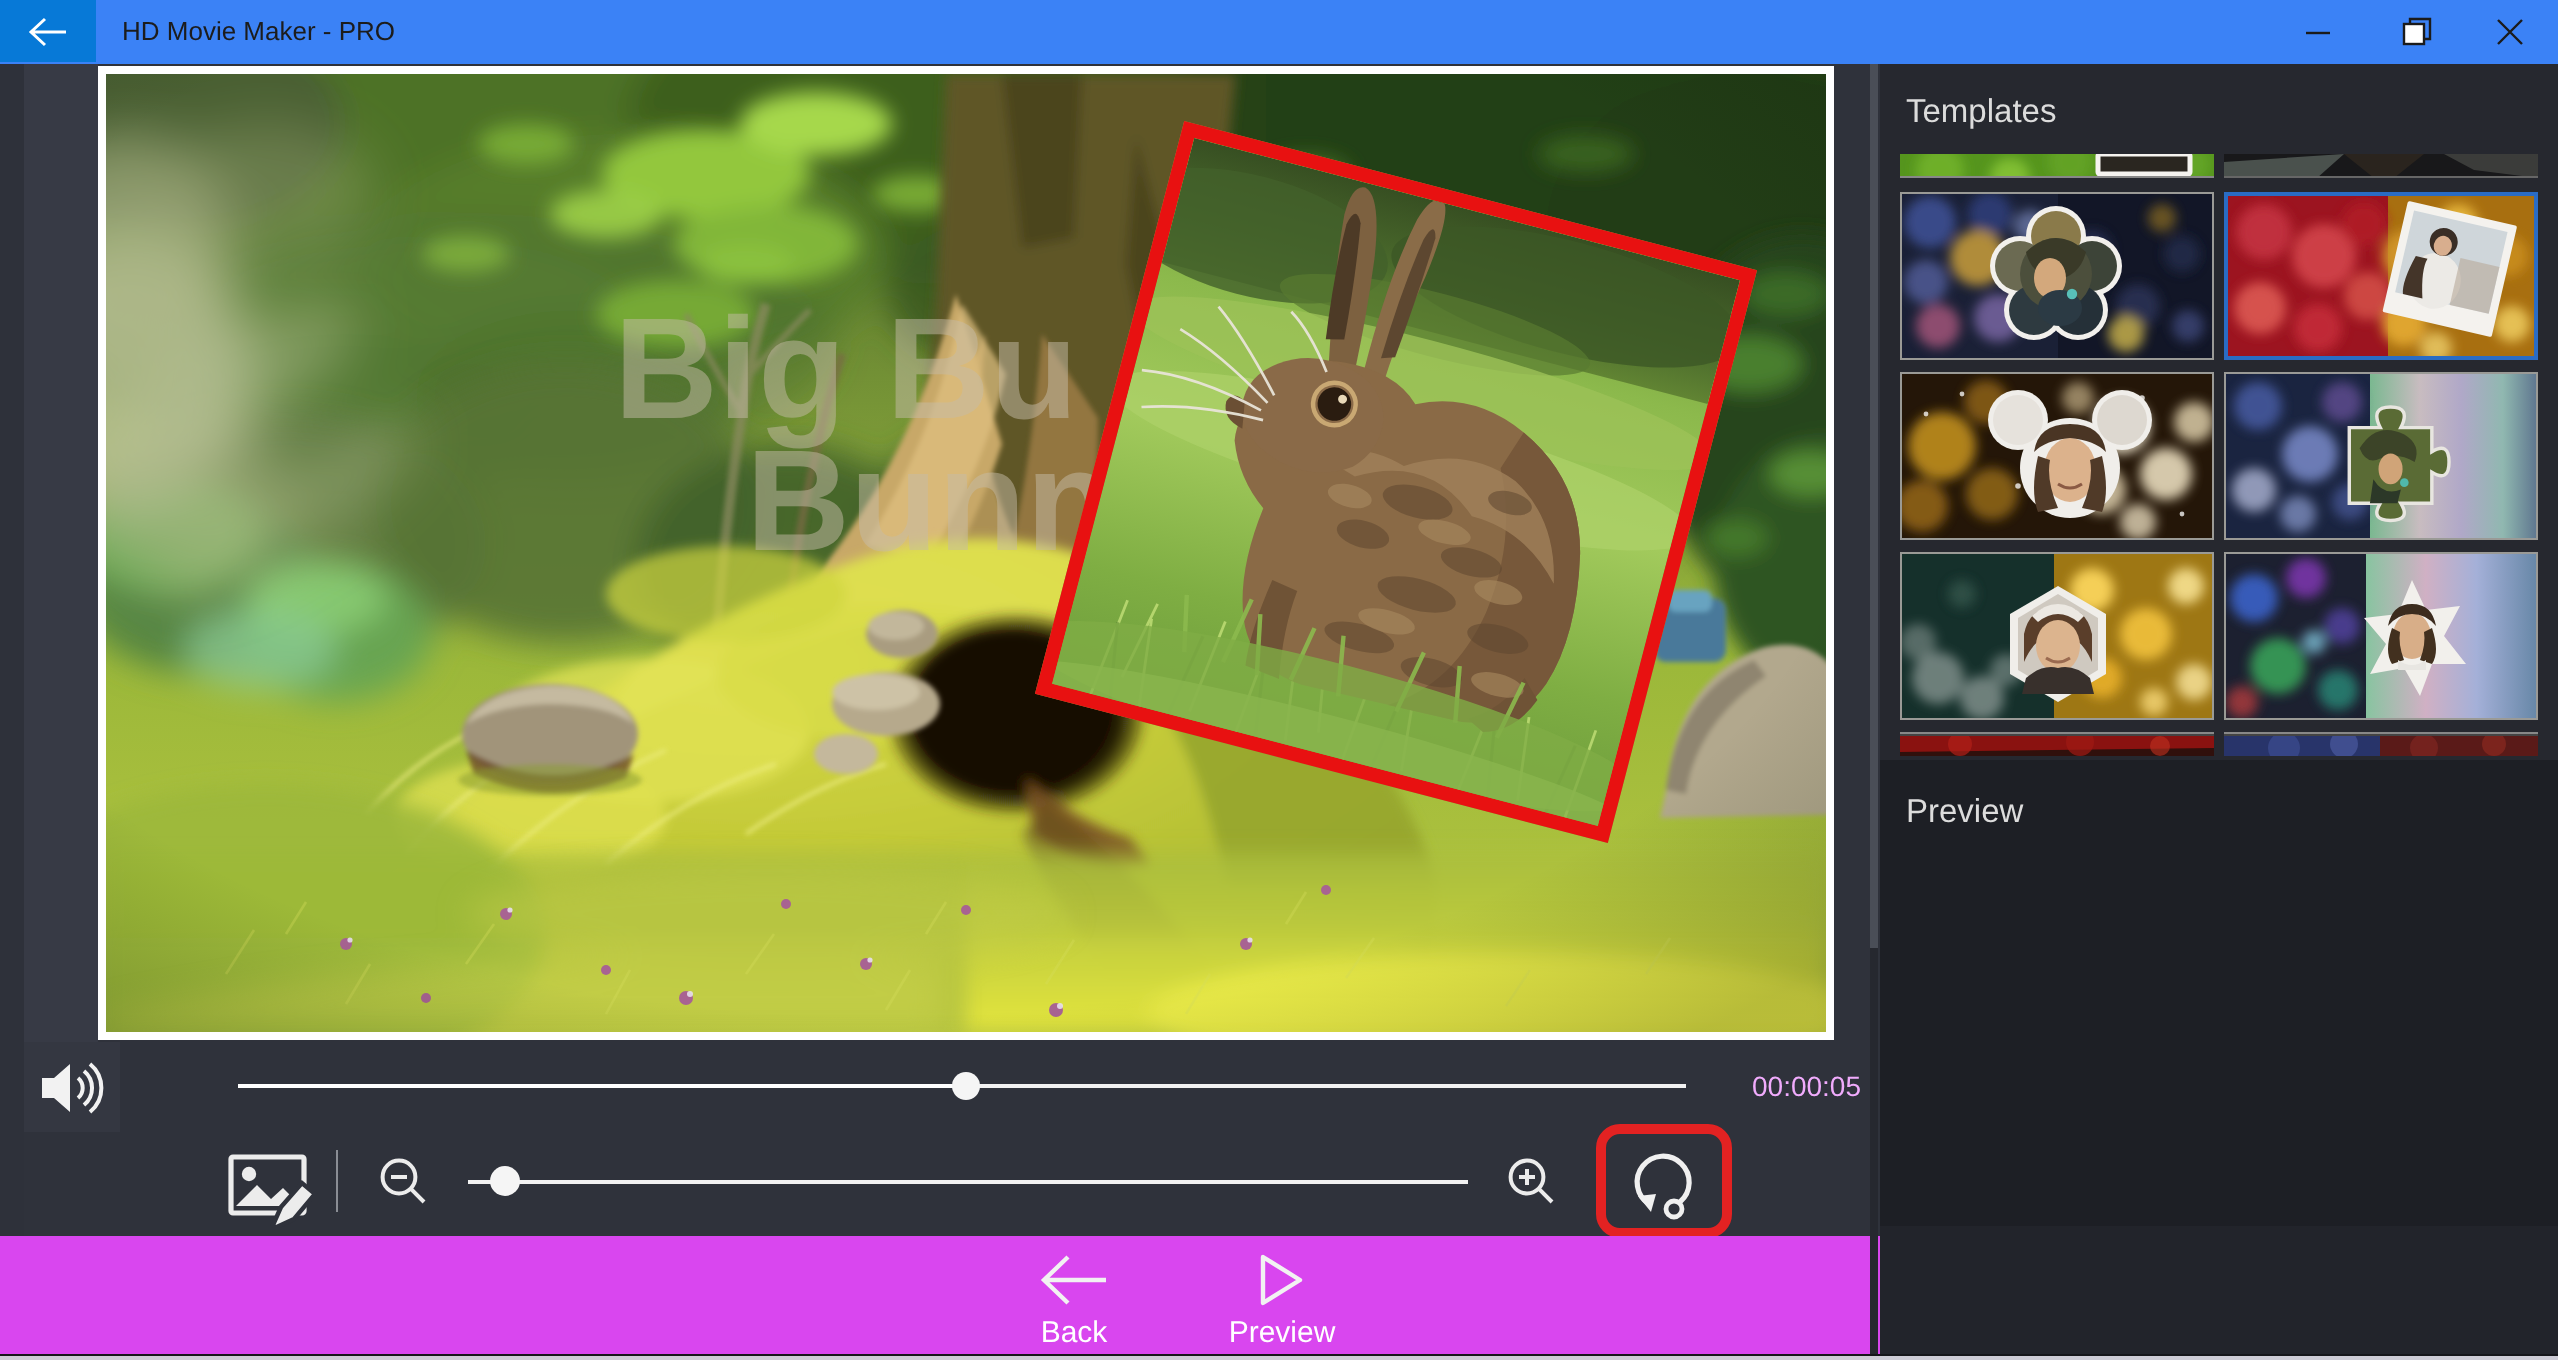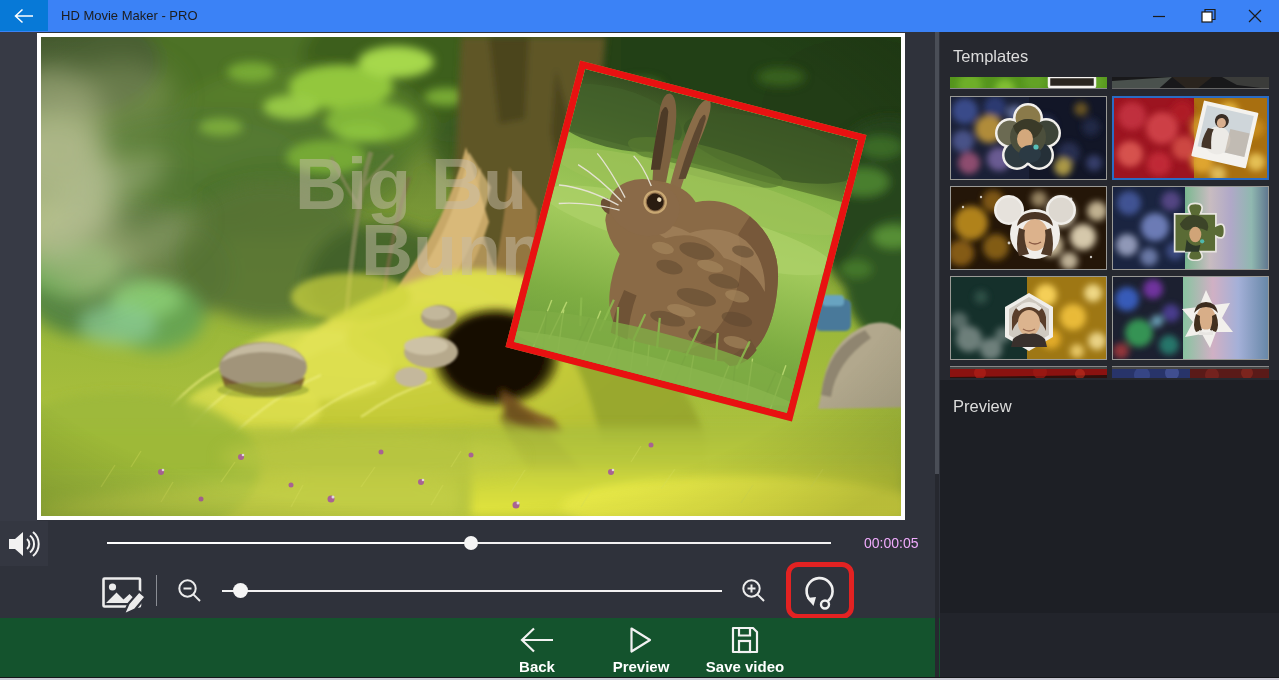--- a/index.html
+++ b/index.html
@@ -3,42 +3,42 @@
 <meta charset="utf-8">
 <style>
   * { margin:0; padding:0; box-sizing:border-box; }
   html,body { width:1279px; height:680px; overflow:hidden; background:#2e313a;
     font-family:"Liberation Sans", sans-serif; }
   #titlebar { position:absolute; left:0; top:0; width:1279px; height:32px; background:#3b82f6; }
   #backbtn { position:absolute; left:0; top:0; width:48px; height:31px; background:#0779d7;
     color:#fff; text-align:center; line-height:29px; font-size:19px; }
   #apptitle { position:absolute; left:61px; top:0; height:32px; line-height:31px;
     color:#1c1c1c; font-size:13px; }
-  #main { position:absolute; left:0; top:32px; width:940px; height:648px; background:#2f323b; }
+  #main { position:absolute; left:12px; top:32px; width:940px; height:648px; background:#2f323b; }
   #canvas { position:absolute; left:37px; top:0.5px; width:868px; height:487px;
     background:#ffffff; padding:4px; }
   #scene { width:860px; height:479px; display:block; }
   #frame { position:absolute; left:538px; top:61px; width:296px; height:296px;
     border:7px solid #e81111; transform:rotate(14.6deg); overflow:hidden; background:#86ad46;}
   
   #sndbtn { position:absolute; left:0; top:489px; width:48px; height:45px; background:#343741; }
   #seektrack { position:absolute; left:107px; top:510px; width:724px; height:2px; background:#f2f2f2; }
   #seekdone { position:absolute; left:107px; top:510px; width:363px; height:2px; background:#ffffff; }
   #seekhandle { position:absolute; left:464px; top:504px; width:14px; height:14px;
     border-radius:50%; background:#f5f5f5; }
   #time { position:absolute; left:864px; top:503px; color:#f0abfc; font-size:14px; }
   
   #sep1 { position:absolute; left:156px; top:543px; width:1px; height:31px; background:#8a8d94; }
   #zoomtrack { position:absolute; left:222px; top:558px; width:500px; height:2px; background:#f2f2f2; }
   #zoomhandle { position:absolute; left:233px; top:551px; width:15px; height:15px;
     border-radius:50%; background:#f5f5f5; }
   #redbox { position:absolute; left:786px; top:530px; width:68px; height:57px;
     border:5px solid #e32222; border-radius:12px; }
   
-  #botbar { position:absolute; left:0; top:618px; width:1249px; height:59px; background:#14532d;font-weight:bold; }
+  #botbar { position:absolute; left:0; top:618px; width:1249px; height:59px; background:#d946ef; }
   .bbtn { position:absolute; top:0; width:110px; height:59px; text-align:center; color:#fff; }
   .bbtn .lbl { position:absolute; width:110px; top:40px; font-size:15px; color:#fff; text-align:center;}
   #bottomstrip { position:absolute; left:0; top:677px; width:1279px; height:1.6px; background:#15161a; }
   #bottomlight { position:absolute; left:0; top:678.4px; width:1279px; height:1.6px; background:#cdccd6; }
   
   #rpanel { position:absolute; left:940px; top:32px; width:339px; height:648px; background:#26282f; }
   #scrollbar { position:absolute; left:935px; top:32px; width:4px; height:648px; background:#26282f; }
   #scrollthumb { position:absolute; left:0; top:0; width:4px; height:442px; background:#4a4e57; }
   #tpl-title { position:absolute; left:13px; top:15px; color:#dcdcdc; font-size:16.5px; }
   .tile { position:absolute; width:157px; height:84px; overflow:hidden; background:#444; }
@@ -442,28 +442,20 @@
       <path d="M34,14 L3,14 M15,2.5 L3,14 L15,25.5" stroke="#f2f2f2" stroke-width="2.2" fill="none"></path>
     </svg>
     <div class="lbl">Back</div>
   </div>
   <div class="bbtn" style="left:586px">
     <svg width="24" height="28" viewBox="0 0 24 28" style="margin-top:8px">
       <path d="M2.5,2.5 L21,14 L2.5,25.5 Z" stroke="#f2f2f2" stroke-width="2.2" fill="none" stroke-linejoin="round"></path>
     </svg>
     <div class="lbl">Preview</div>
   </div>
-  <div class="bbtn" style="left:690px">
-    <svg width="28" height="28" viewBox="0 0 28 28" style="margin-top:8px">
-      <path d="M2,2 L22,2 L26,6 L26,26 L2,26 Z" stroke="#f2f2f2" stroke-width="2.2" fill="none" stroke-linejoin="round"></path>
-      <path d="M8,2 L8,9.5 L19,9.5 L19,2" stroke="#f2f2f2" stroke-width="2.2" fill="none"></path>
-      <rect x="8" y="15" width="11" height="11" stroke="#f2f2f2" stroke-width="2.2" fill="none"></rect>
-    </svg>
-    <div class="lbl">Save video</div>
-  </div>
 </div>
 <div id="rpanel">
   <div id="tpl-title">Templates</div>
 
   <div class="tile" style="left:10px;top:45px;height:12px;border-bottom:1px solid #888">
     <svg width="157" height="16" viewBox="0 0 157 16">
       <rect width="157" height="16" fill="#55951d"></rect>
       <g filter="url(#b3)">
           <circle cx="20" cy="8" r="12" fill="#74b52c" opacity="0.8"></circle>
       <circle cx="55" cy="12" r="10" fill="#8cc93a" opacity="0.8"></circle>

